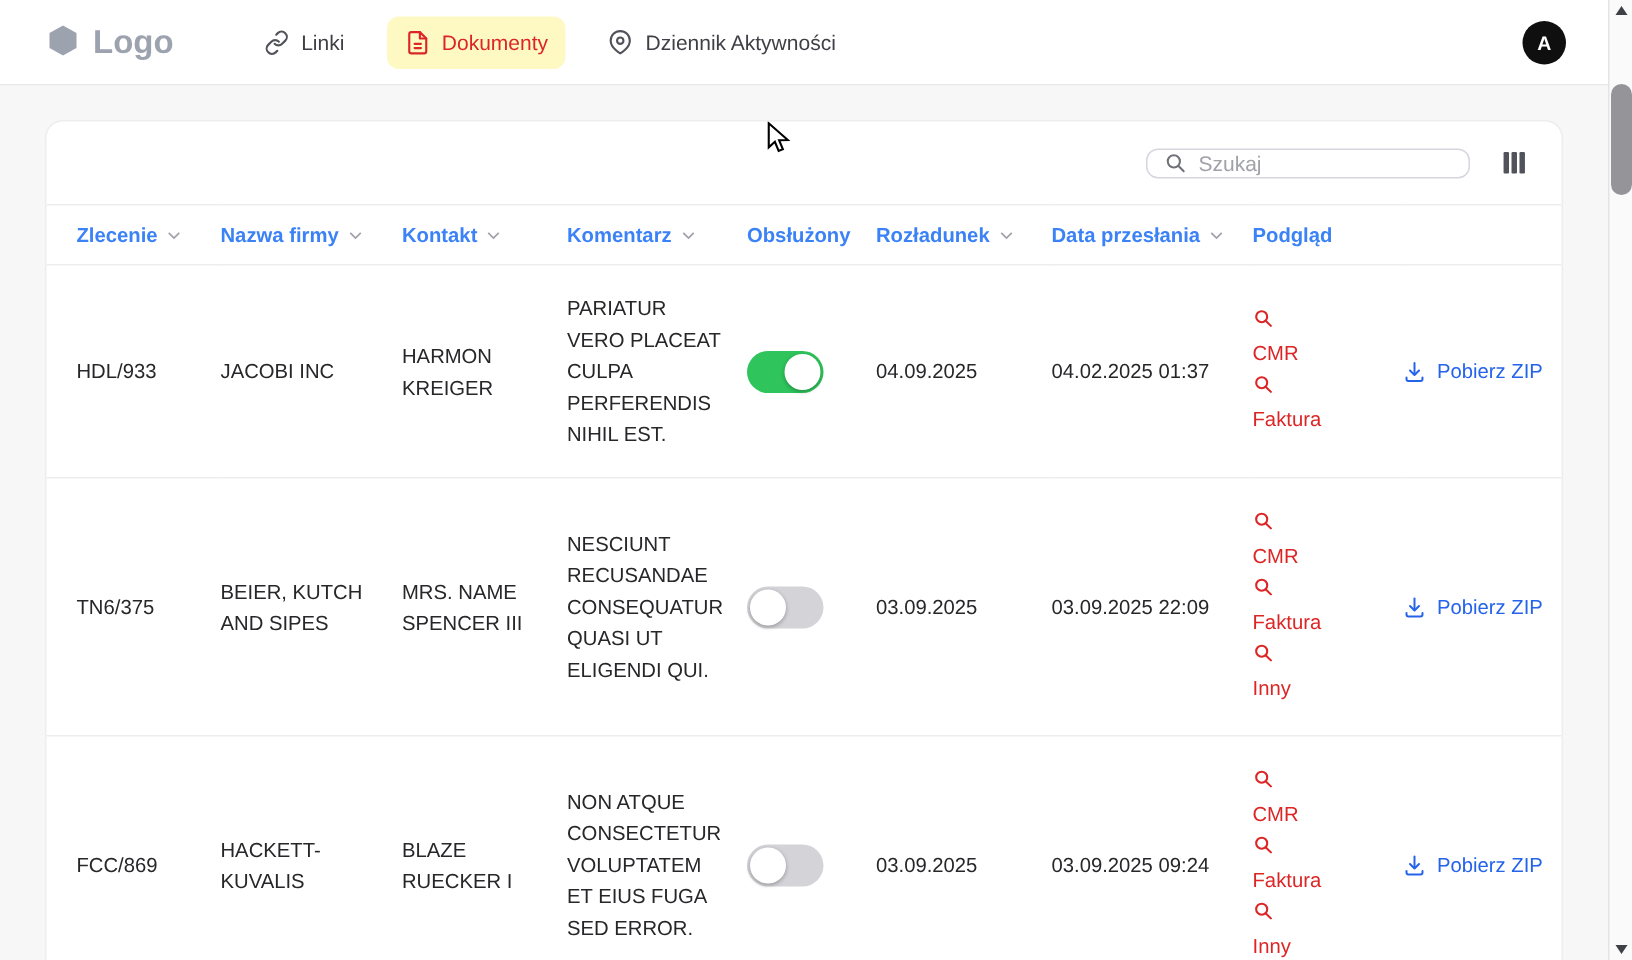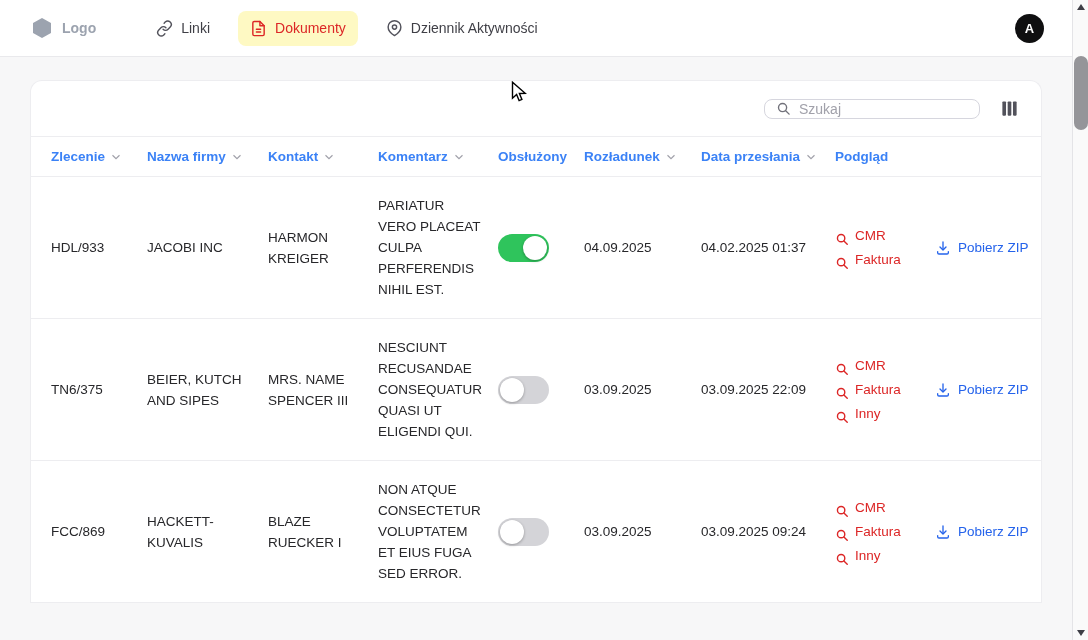--- a/index.html
+++ b/index.html
@@ -10,21 +10,21 @@
     position:relative;
     color:#18181b;
   }
   .app { width:1072px; height:640px; overflow:hidden; }
 
   
   .topnav {
     height:57px; background:#fff; border-bottom:1px solid #e9e9ec;
     display:flex; align-items:center; padding:0 28px 0 30px;
   }
-  .logo { display:flex; align-items:center; gap:8px; color:#9ca3af; font-size:14px; font-weight:700; }
+  .logo { display:flex; align-items:flex-start; gap:8px; color:#9ca3af; font-size:22px; font-weight:700; }
   .logo svg { width:24px; height:24px; fill:#9ca3af; }
   .nav-items { display:flex; align-items:center; gap:16px; margin-left:48px; flex:1; }
   .nav-item {
     display:flex; align-items:center; gap:8px; font-size:14px; font-weight:500;
     color:#3f3f46; padding:9px 12px; border-radius:8px; cursor:pointer; white-space:nowrap;
   }
   .nav-item svg { width:17px; height:17px; color:#52525b; }
   .nav-item.active { background:#fef9c3; color:var(--accent-red,#dc2626); }
   .nav-item.active svg { color:var(--accent-red,#dc2626); }
   .avatar {
@@ -62,21 +62,21 @@
     border-bottom:1px solid #ededf0; vertical-align:middle; line-height:21px;
   }
 
   
   .toggle { width:51px; height:28px; border-radius:14px; background:#d4d4d8; position:relative; cursor:pointer; transition:background .15s; }
   .toggle .knob { width:24px; height:24px; border-radius:50%; background:#fff; position:absolute; top:2px; left:2px; box-shadow:0 1px 3px rgba(0,0,0,.3); }
   .toggle.on { background:var(--toggle-on,#22c55e); }
   .toggle.on .knob { left:25px; }
 
   
-  .doc-link { display:flex; align-items:flex-end; gap:6px; color:var(--accent-red,#dc2626); font-size:13.5px; margin:3px 0; cursor:pointer; text-decoration:none; }
+  .doc-link { display:flex; align-items:flex-start; gap:6px; color:var(--accent-red,#dc2626); font-size:13.5px; margin:3px 0; cursor:pointer; text-decoration:none;flex-direction:column; }
   .doc-link svg { width:14px; height:14px; flex:none; }
   .zip-link { display:flex; align-items:center; gap:7px; color:var(--link-blue,#2563eb); font-size:13.5px; cursor:pointer; text-decoration:none; white-space:nowrap; }
   .zip-link svg { width:16px; height:16px; flex:none; }
 
   
   .scrollbar { position:absolute; right:0; top:0; width:16px; height:640px; background:#fafafa; border-left:1px solid #e4e4e7; z-index:50; }
   .sb-arrow { position:absolute; left:0; width:16px; height:14px; display:flex; align-items:center; justify-content:center; cursor:pointer; }
   .sb-arrow-up { top:0; }
   .sb-arrow-down { bottom:0; }
   .tri-up { width:0; height:0; border-left:4px solid transparent; border-right:4px solid transparent; border-bottom:6px solid #3f3f46; }

